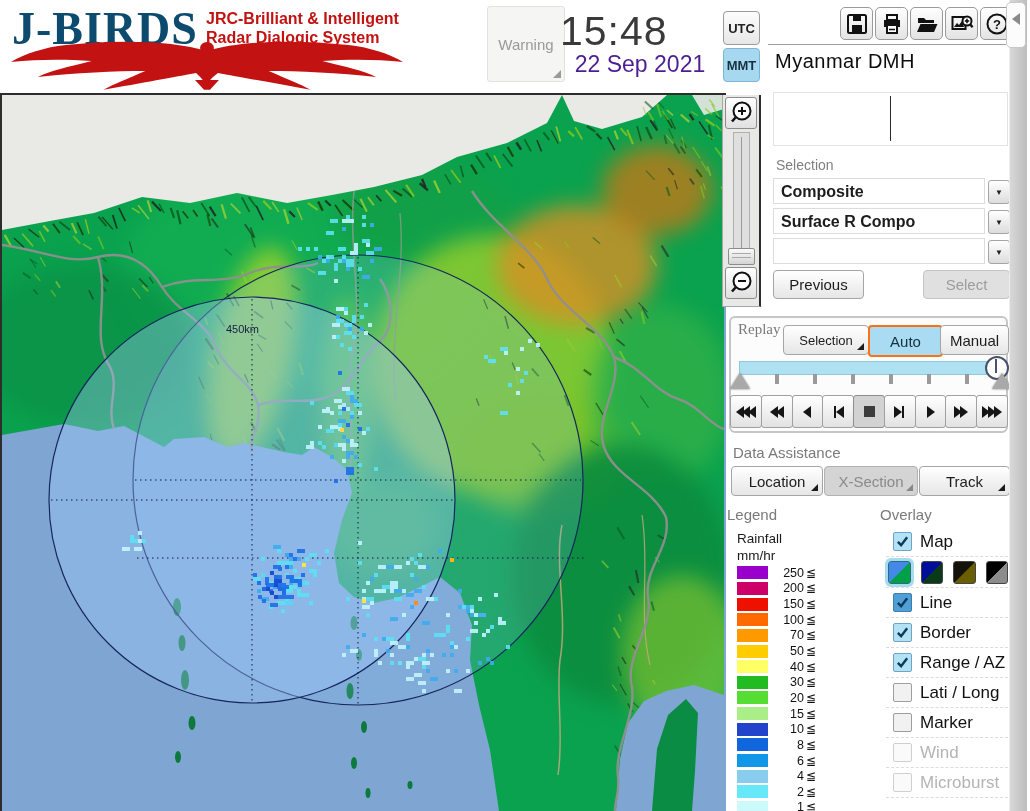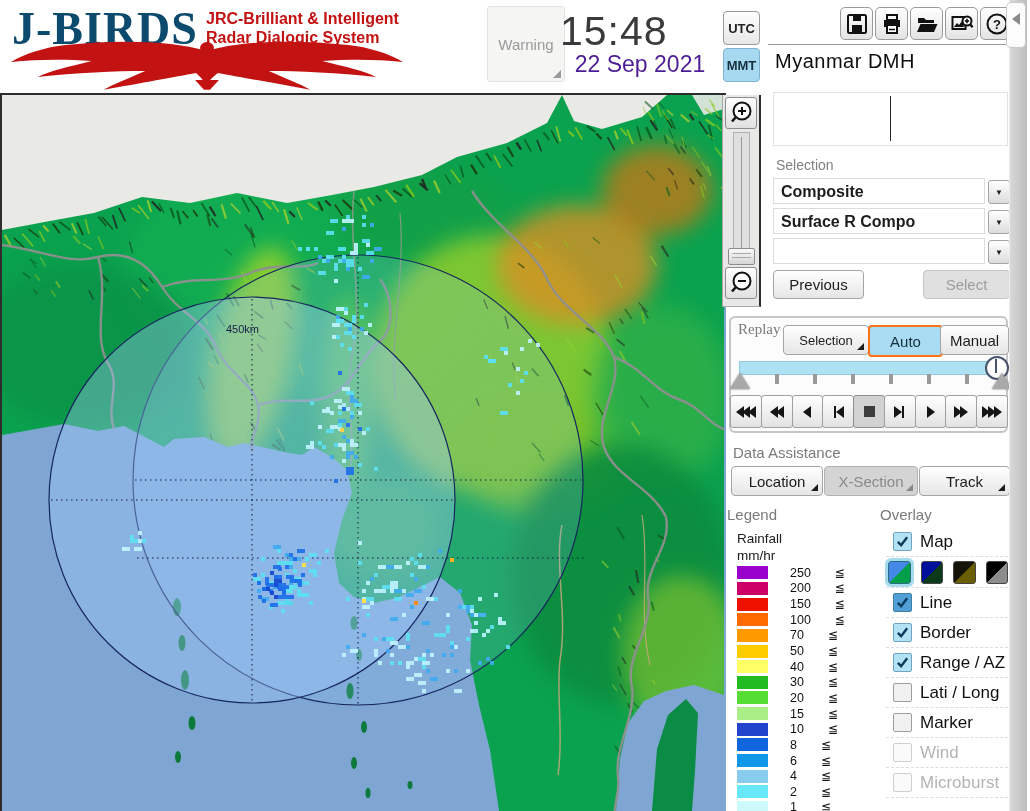--- a/index.html
+++ b/index.html
@@ -94,21 +94,21 @@
   #track-btn{left:919px;width:89px;}
   .corner{position:absolute;right:4px;bottom:4px;width:0;height:0;
           border-left:7px solid transparent;border-bottom:7px solid #1c1c1c;}
   .corner.gray{border-bottom-color:#888;}
 
   
   #legend-label{left:727px;top:506px;} #overlay-label{left:880px;top:506px;}
   #rainfall-label{left:737px;top:531px;font-size:13.5px;color:#1a1a1a;}
   #unit-label{left:737px;top:548px;font-size:13.5px;color:#1a1a1a;}
   #legend-rows{left:737px;top:565px;width:86px;}
-  .leg-row{height:15.65px;display:flex;align-items:center;gap:22px;}
+  .leg-row{height:15.65px;display:flex;align-items:center;}
   .leg-chip{width:31px;height:13px;flex:none;}
   .leg-val{width:36px;text-align:right;font-size:12.5px;color:#111;}
   .leg-suf{font-size:12px;color:#111;margin-left:2px;}
 
   
   #overlay-rows{left:886px;top:527px;width:122px;}
   .ov-row{height:29px;display:flex;align-items:center;border-bottom:1px dashed #dcdcdc;}
   .ov-box{width:17px;height:17px;border-radius:2px;margin:0 8px 0 7px;flex:none;position:relative;
           display:flex;align-items:center;justify-content:center;}
   .ov-box.on{background:#b3e2f4;border:1px solid #6fa4c4;}

